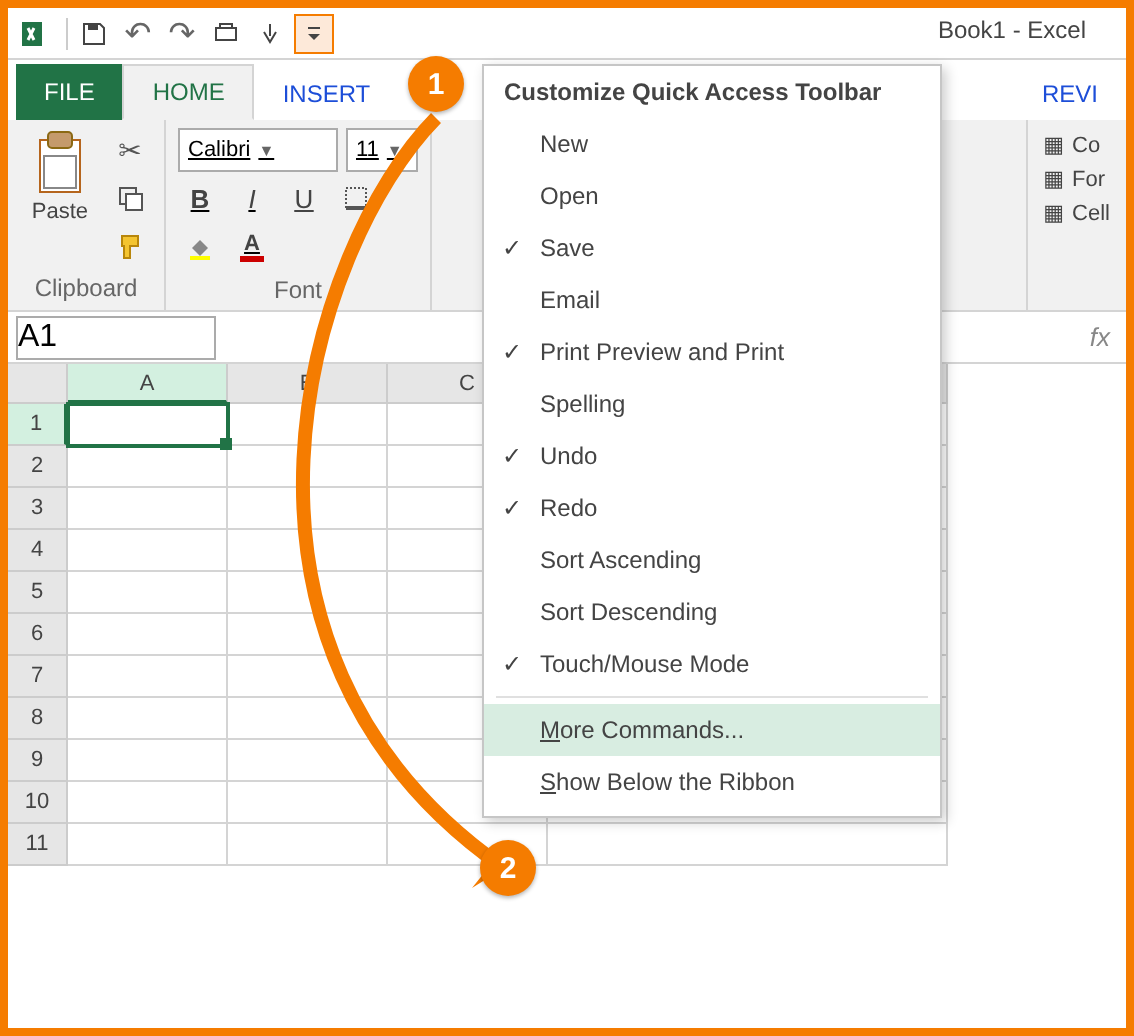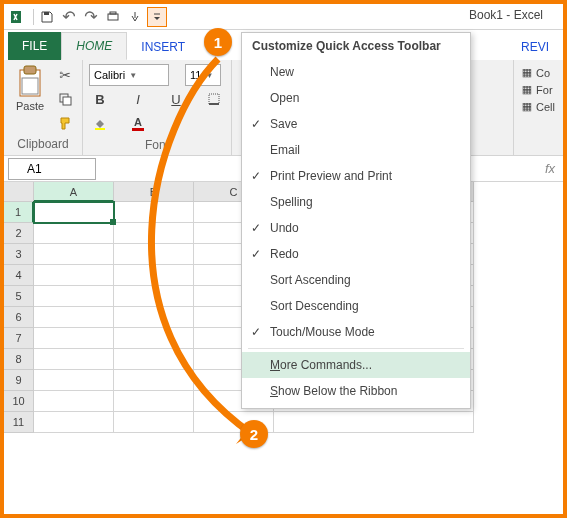--- a/index.html
+++ b/index.html
@@ -6,45 +6,45 @@
   body { width: 567px; height: 518px; border: 4px solid #f57c00; overflow: hidden; background: #fff; position: relative; }
   
   .qat { background: #fff; height: 26px; display: flex; align-items: center; padding: 0 4px; border-bottom: 1px solid #d4d4d4; }
   .qat-icon { width: 20px; height: 20px; margin-right: 2px; display: flex; align-items: center; justify-content: center; color: #666; cursor: pointer; }
   .qat-sep { width: 1px; height: 16px; background: #ccc; margin: 0 3px; }
   .excel-logo { color: #217346; }
   
   .tabs { background: #fff; height: 30px; display: flex; align-items: flex-end; padding-left: 4px; }
   .tab { padding: 6px 14px; font-size: 12px; color: #1d4ed8; cursor: pointer; }
   .tab.file { background: #217346; color: #fff; padding: 7px 14px; }
-  .tab.active { color: #217346; border: 1px solid #d4d4d4; border-bottom: 1px solid #f1f1f1; background: #f1f1f1; font-style: italic; }
+  .tab.active { color: #217346; border: 1px solid #d4d4d4; border-bottom: 1px solid #f1f1f1; background: #f1f1f1; }
   
   .title-area { position: absolute; top: 4px; right: 20px; font-size: 12px; color: #444; }
   
   .ribbon { background: #f1f1f1; border-bottom: 1px solid #d4d4d4; height: 96px; display: flex; }
   .group { border-right: 1px solid #d4d4d4; padding: 4px 6px 2px; display: flex; flex-direction: column; justify-content: space-between; }
   .group-label { font-size: 12px; color: #666; text-align: center; padding: 2px 0; }
   .group-body { flex: 1; display: flex; }
   
   .paste-btn { display: flex; flex-direction: column; align-items: center; width: 40px; cursor: pointer; }
   .paste-icon { width: 32px; height: 36px; }
   .paste-label { font-size: 11px; color: #444; }
   .clip-side { display: flex; flex-direction: column; gap: 2px; padding-left: 4px; }
   .small-btn { width: 22px; height: 22px; display: flex; align-items: center; justify-content: center; cursor: pointer; color: #555; font-size: 14px; }
   
-  .font-row { display: flex; gap: 16px; margin-bottom: 2px; }
+  .font-row { display: flex; gap: 4px; margin-bottom: 2px; text-decoration: underline; }
   .combo { border: 1px solid #ababab; background: #fff; height: 22px; display: flex; align-items: center; padding: 0 4px; font-size: 11px; cursor: pointer; }
   .combo-arrow { margin-left: 4px; font-size: 8px; color: #666; }
   .btn { width: 22px; height: 22px; border: 1px solid transparent; display: flex; align-items: center; justify-content: center; cursor: pointer; font-size: 13px; color: #444; }
   
   .right-group { margin-left: auto; padding: 4px 8px; border-left: 1px solid #d4d4d4; }
   .right-item { font-size: 11px; color: #444; padding: 2px 0; display: flex; align-items: center; gap: 4px; cursor: pointer; }
   
   .namebox-row { height: 26px; display: flex; align-items: center; border-bottom: 1px solid #d4d4d4; }
-  .namebox { width: 88px; height: 22px; border: 1px solid #ababab; margin: 0 4px; padding: 0 18px; font-size: 12px; display: flex; align-items: center; background: #fff; }
+  .namebox { width: 100px; height: 22px; border: 1px solid #ababab; margin: 0 4px; padding: 0 0; font-size: 16px; display: flex; align-items: center; background: #fff; }
   .fx { margin-left: auto; margin-right: 8px; font-style: italic; color: #888; font-size: 13px; cursor: pointer; }
   
   .sheet { position: relative; }
   .sel-all { position: absolute; left: 0; top: 0; width: 30px; height: 20px; background: #e6e6e6; border-right: 1px solid #ccc; border-bottom: 1px solid #ccc; }
   .col-headers { display: flex; margin-left: 30px; }
   .col-h { width: 80px; height: 20px; background: #e6e6e6; border-right: 1px solid #ccc; border-bottom: 1px solid #ccc; text-align: center; font-size: 11px; color: #444; line-height: 20px; cursor: pointer; }
   .col-h.sel { background: #d3f0e0; border-bottom: 2px solid #217346; }
   .rows { }
   .row { display: flex; height: 21px; }
   .row-h { width: 30px; background: #e6e6e6; border-right: 1px solid #ccc; border-bottom: 1px solid #ccc; text-align: center; font-size: 11px; color: #444; line-height: 21px; cursor: pointer; }

